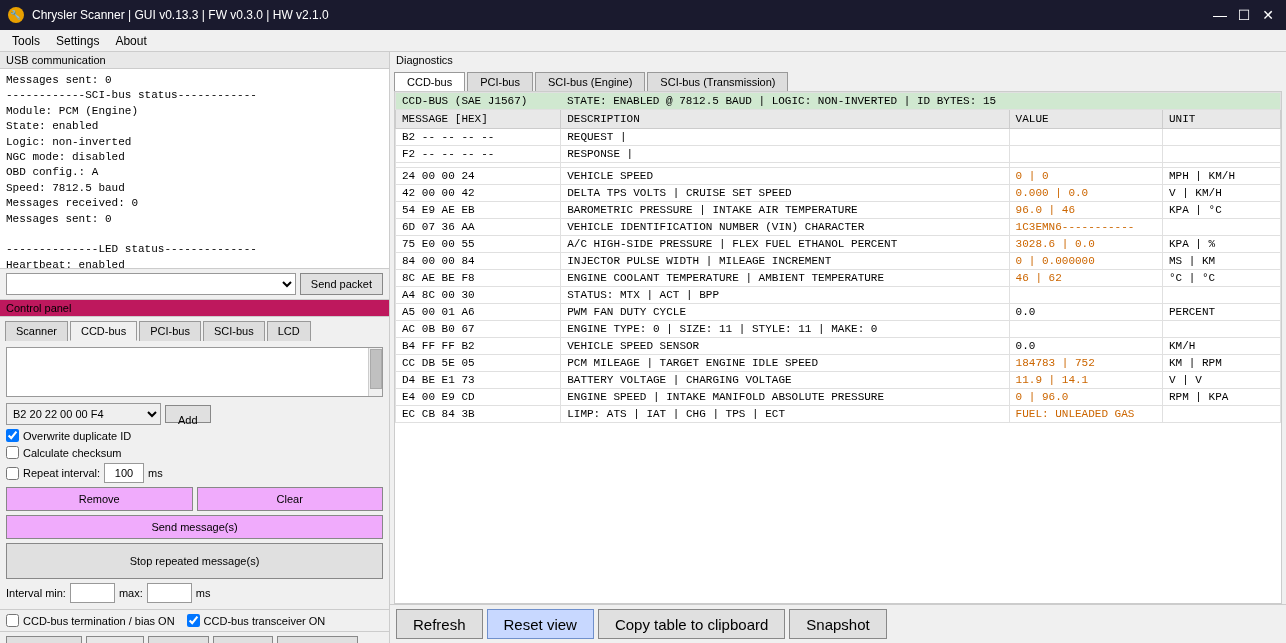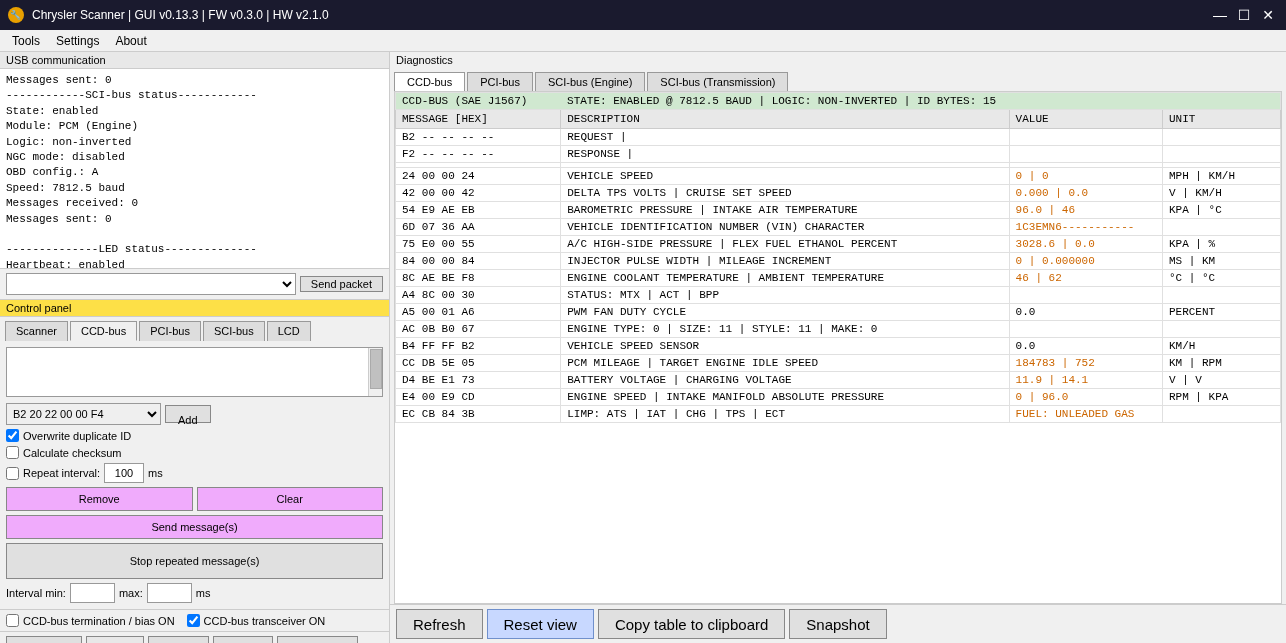--- a/index.html
+++ b/index.html
@@ -23,25 +23,25 @@
     
     .left-panel { width: 390px; display: flex; flex-direction: column; border-right: 1px solid #ccc; }
     
     
     .section-header { background: #e8e8e8; border-bottom: 1px solid #ccc; padding: 2px 6px; font-size: 11px; font-weight: normal; }
     .log-area { flex: 0 0 220px; overflow-y: auto; background: #fff; border-bottom: 1px solid #ccc; padding: 4px 6px; font-family: 'Courier New', monospace; font-size: 11px; line-height: 1.4; position: relative; }
     
     
     .cmd-area { padding: 4px 6px; border-bottom: 1px solid #ccc; display: flex; gap: 4px; align-items: center; }
     .cmd-input { flex: 1; height: 22px; border: 1px solid #999; padding: 2px 4px; font-size: 11px; background: #fff; }
-    .cmd-btn { height: 16px; padding: 0 10px; background: #e0e0e0; border: 1px solid #888; cursor: pointer; font-size: 11px; }
+    .cmd-btn { height: 22px; padding: 0 10px; background: #e0e0e0; border: 1px solid #888; cursor: pointer; font-size: 11px; }
 
     
     .control-panel { flex: 1; display: flex; flex-direction: column; }
-    .control-panel-header { background: #fde047; border-bottom: 1px solid #ccc; padding: 2px 6px; font-size: 11px; }
+    .control-panel-header { background: #be185d; border-bottom: 1px solid #ccc; padding: 2px 6px; font-size: 11px; }
     
     
     .tab-row { display: flex; padding: 4px 5px 0; background: #f0f0f0; gap: 2px; }
     .tab { padding: 3px 10px; border: 1px solid #999; background: #ddd; cursor: pointer; font-size: 11px; border-bottom: none; }
     .tab.active { background: #f0f0f0; border-bottom: 1px solid #f0f0f0; z-index: 1; }
 
     
     .control-content { padding: 6px; flex: 1; display: flex; flex-direction: column; gap: 4px; }
     .input-row { display: flex; gap: 4px; align-items: center; }
     .packet-input-container { display: flex; flex-direction: column; border: 1px solid #999; background: #fff; height: 50px; overflow: hidden; }
@@ -116,22 +116,22 @@
 </div>
 
 <div class="main-layout">
 
   <div class="left-panel">
 
     <div class="section-header">USB communication</div>
     <div class="log-area" style="height:200px; flex:none;">
       <div>Messages sent: 0</div>
       <div>------------SCI-bus status------------</div>
+      <div>Module: PCM (Engine)</div>
       <div>State: enabled</div>
-      <div>Module: PCM (Engine)</div>
       <div>Logic: non-inverted</div>
       <div>NGC mode: disabled</div>
       <div>OBD config.: A</div>
       <div>Speed: 7812.5 baud</div>
       <div>Messages received: 0</div>
       <div>Messages sent: 0</div>
       <div>&nbsp;</div>
       <div>--------------LED status--------------</div>
       <div>Heartbeat: enabled</div>
       <div>Heartbeat interval: 5000 ms</div>

